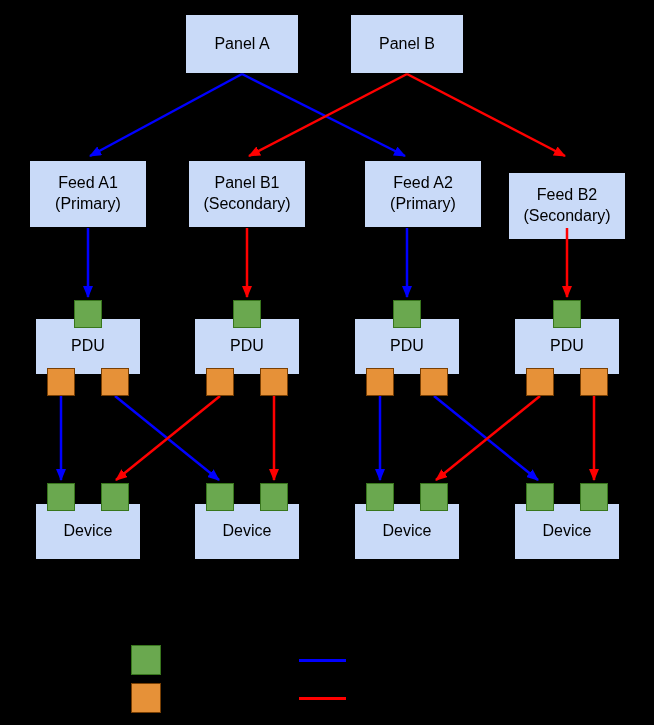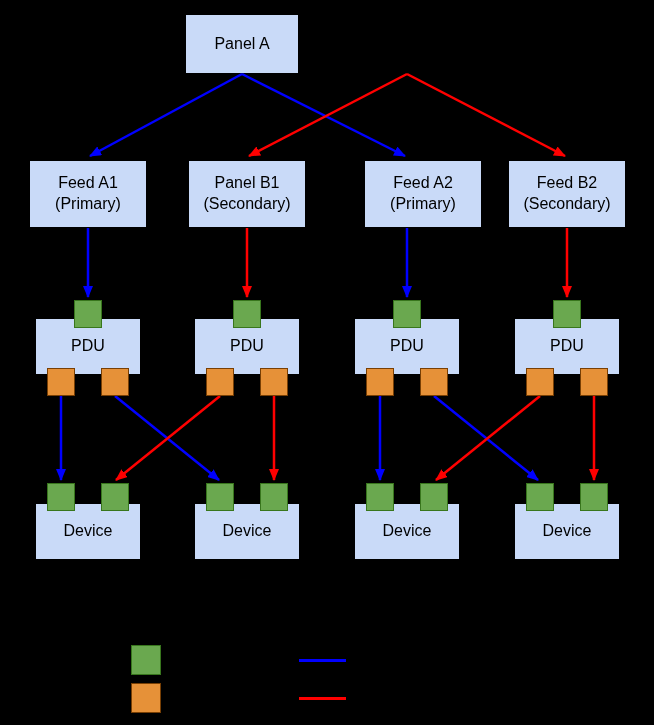--- a/index.html
+++ b/index.html
@@ -66,34 +66,37 @@
 
     <line class="line-blue" x1="380" y1="396" x2="380" y2="480" marker-end="url(#ah-blue)"></line>
     <line class="line-blue" x1="434" y1="396" x2="538" y2="480" marker-end="url(#ah-blue)"></line>
     <line class="line-red" x1="540" y1="396" x2="436" y2="480" marker-end="url(#ah-red)"></line>
     <line class="line-red" x1="594" y1="396" x2="594" y2="480" marker-end="url(#ah-red)"></line>
   </svg>
 
   <div class="node" style="left:185px;top:14px;width:114px;height:60px">
     <span>Panel A</span>
   </div>
+  <div class="node" style="left:350px;top:14px;width:114px;height:60px">
+    <span>Panel B</span>
+  </div>
 
   <div class="node" style="left:29px;top:160px;width:118px;height:68px">
     <span>Feed A1</span>
     <span>(Primary)</span>
   </div>
   <div class="node" style="left:188px;top:160px;width:118px;height:68px">
     <span>Panel B1</span>
     <span>(Secondary)</span>
   </div>
   <div class="node" style="left:364px;top:160px;width:118px;height:68px">
     <span>Feed A2</span>
     <span>(Primary)</span>
   </div>
-  <div class="node" style="left:508px;top:160px;width:118px;height:68px">
+  <div class="node" style="left:508px;top:172px;width:118px;height:68px">
     <span>Feed B2</span>
     <span>(Secondary)</span>
   </div>
 
   <div class="node" style="left:35px;top:318px;width:106px;height:57px">
     <span>PDU</span>
   </div>
   <div class="node" style="left:194px;top:318px;width:106px;height:57px">
     <span>PDU</span>
   </div>

